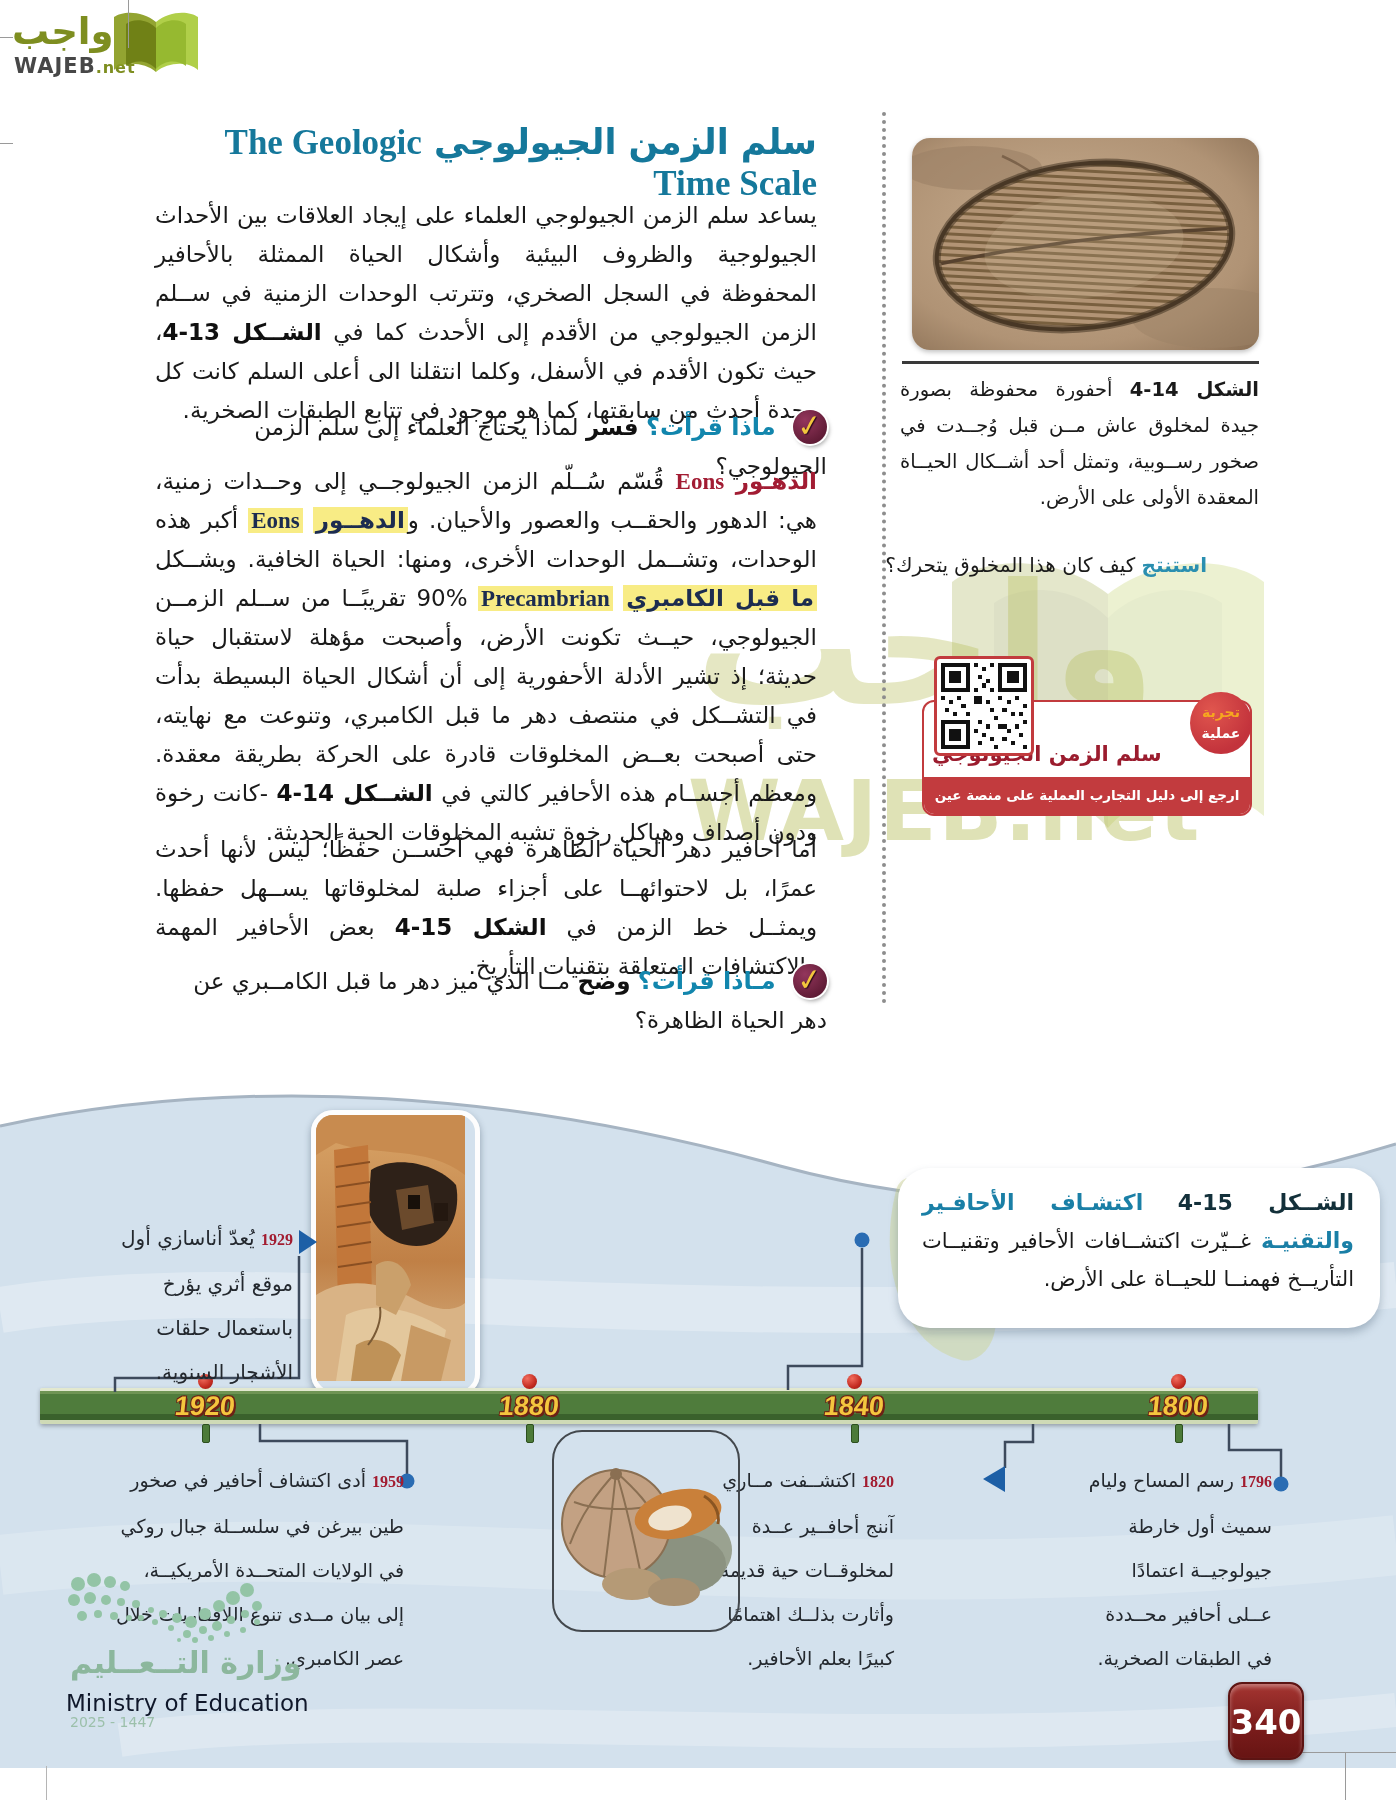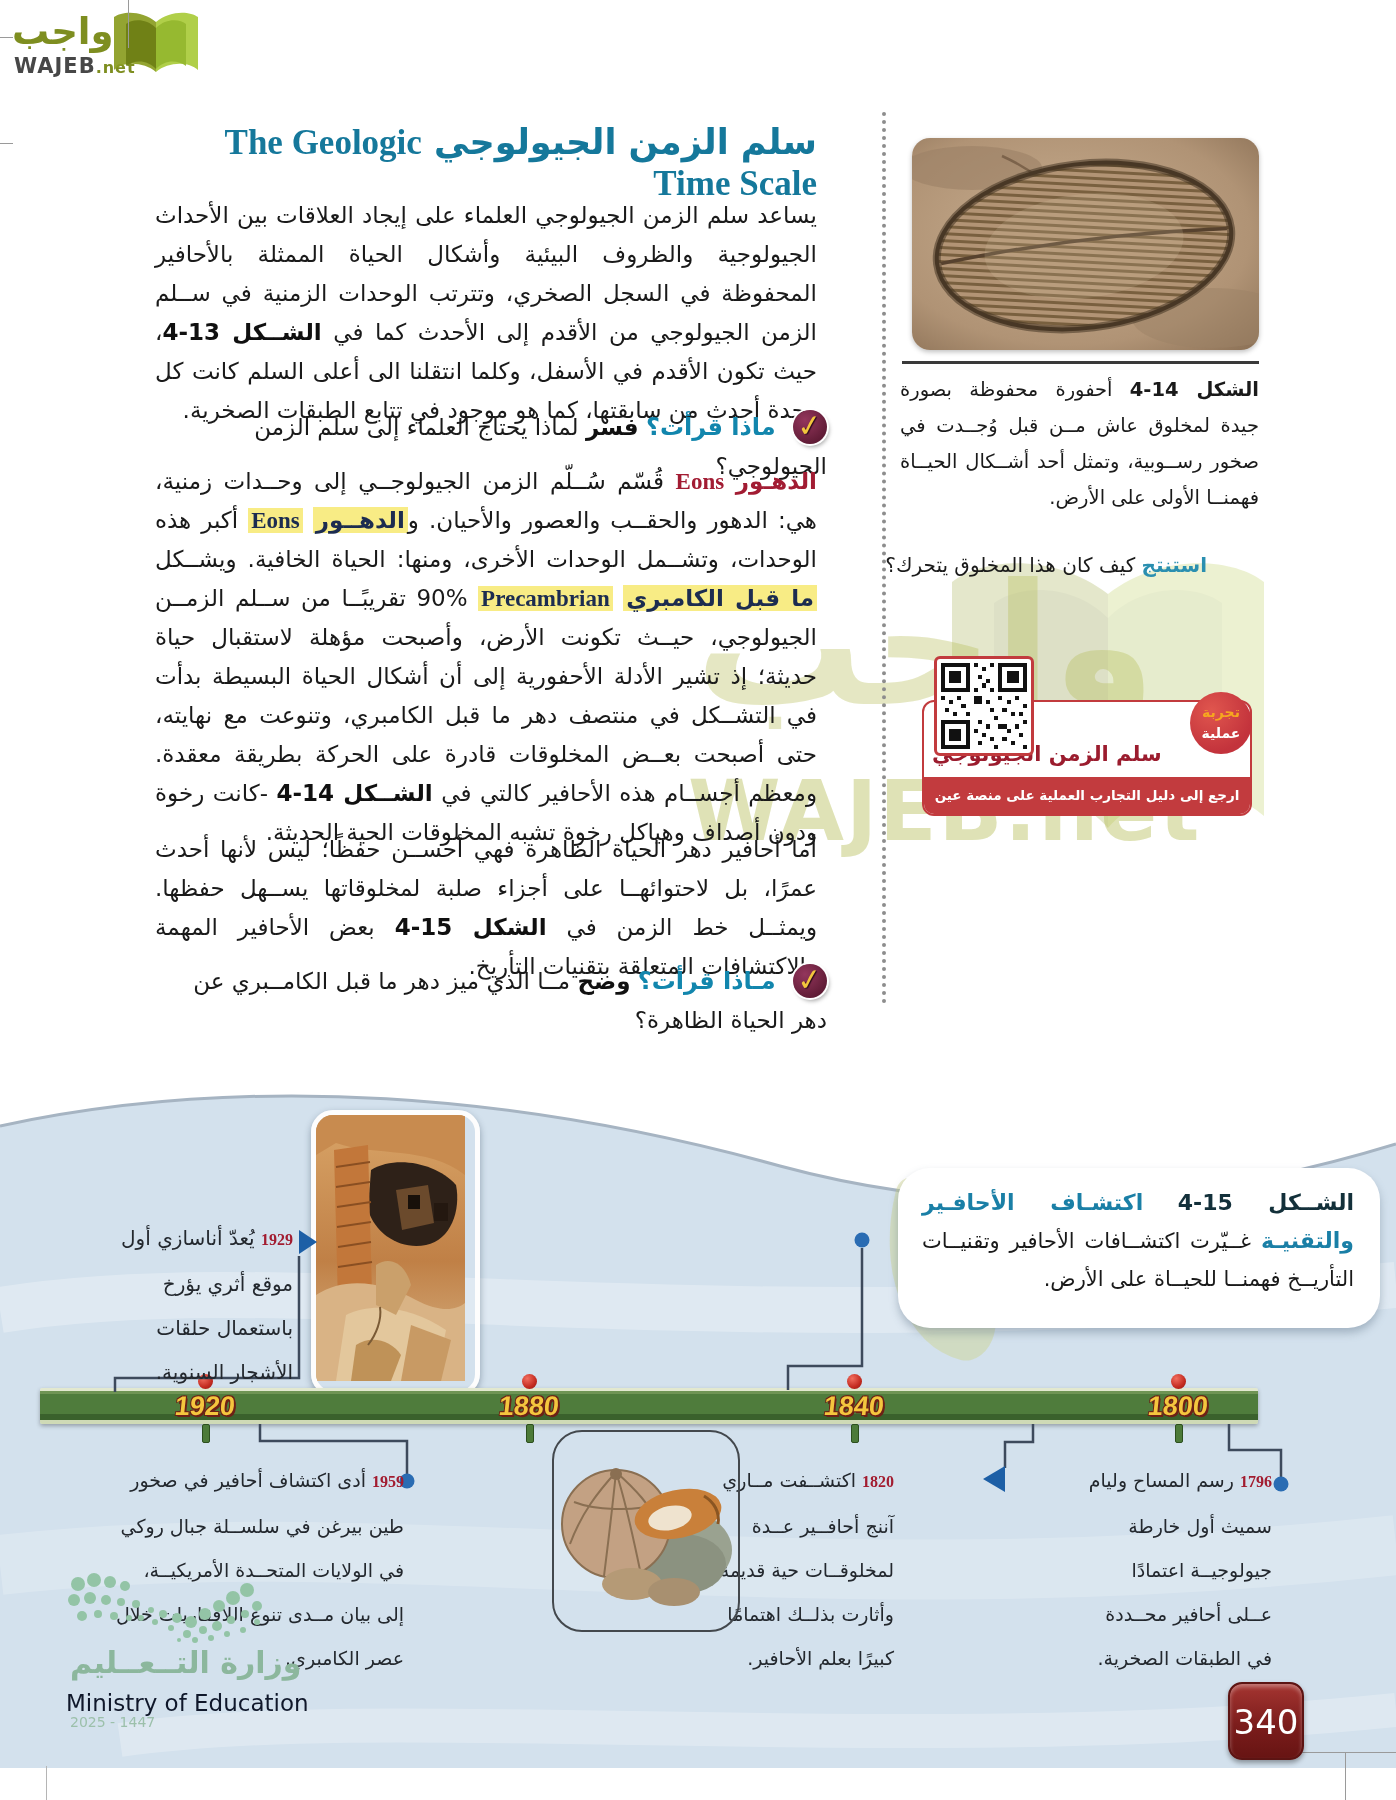--- a/index.html
+++ b/index.html
@@ -90,21 +90,21 @@
        background:radial-gradient(circle at 35% 30%,#f26d5e,#c32b20 60%,#8f1710);}
   .stem{position:absolute;top:1424px;width:6px;height:17px;background:#4c7a38;border:1px solid #2c4f1e;
         border-radius:2px;z-index:3;}
   .event{position:absolute;z-index:3;font-size:20px;line-height:44px;text-align:right;color:#23282e;direction:rtl;}
   .event .yr{font-family:"Liberation Serif",serif;font-weight:bold;color:#a21c30;font-size:16px;}
   .urchin{left:552px;top:1430px;width:184px;height:198px;border:2px solid #43484d;border-radius:30px;
           z-index:3;overflow:hidden;}
   .pagebadge{left:1228px;top:1682px;width:76px;height:78px;border-radius:14px;z-index:3;
              background:linear-gradient(#a53531,#7c1d1c 55%,#671413);border:2px solid #5c1413;
              box-shadow:inset 0 3px 4px rgba(255,255,255,.35),0 3px 5px rgba(0,0,0,.35);
-             color:#fff;font-size:34px;font-weight:normal;text-align:center;line-height:76px;box-sizing:border-box;}
+             color:#fff;font-size:34px;font-weight:bold;text-align:center;line-height:76px;box-sizing:border-box;}
   .moe-ar{left:70px;top:1645px;font-size:30px;font-weight:bold;color:#8cb79d;z-index:3;}
   .moe-en{left:66px;top:1690px;font-size:23px;color:#0f172a;z-index:3;direction:ltr;}
   .moe-yr{left:70px;top:1714px;font-size:14px;color:#9cc0ab;z-index:3;direction:ltr;}
   .conn{left:0;top:0;z-index:3;pointer-events:none;}
 </style>
 </head>
 <body>
 
 <div class="page">
 
@@ -201,21 +201,21 @@
         <path d="M28,108 Q172,96 316,108" stroke="#57422e" stroke-width="3.5" fill="none"></path>
         <ellipse cx="172" cy="108" rx="100" ry="52" fill="rgba(218,197,168,.18)"></ellipse>
       </g>
     </svg>
   </div>
 
   <div class="abs caprule"></div>
 
   <p class="abs caption rtl jt">
     <span class="b">الشكل 14-4</span>
-    <span>أحفورة محفوظة بصورة جيدة لمخلوق عاش مــن قبل وُجــدت في صخور رســوبية، وتمثل أحد أشــكال الحيــاة فهمنــا الأولى على الأرض.</span>
+    <span>أحفورة محفوظة بصورة جيدة لمخلوق عاش مــن قبل وُجــدت في صخور رســوبية، وتمثل أحد أشــكال الحيــاة المعقدة الأولى على الأرض.</span>
   </p>
   <p class="abs inference rtl">
     <span class="inf-verb">استنتج</span>
     <span>كيف كان هذا المخلوق يتحرك؟</span>
   </p>
 
   <div class="abs labbox">
     <div class="labbanner">ارجع إلى دليل التجارب العملية على منصة عين الإثرائية</div>
   </div>
   <div class="abs labtitle">سلم الزمن الجيولوجي</div>

